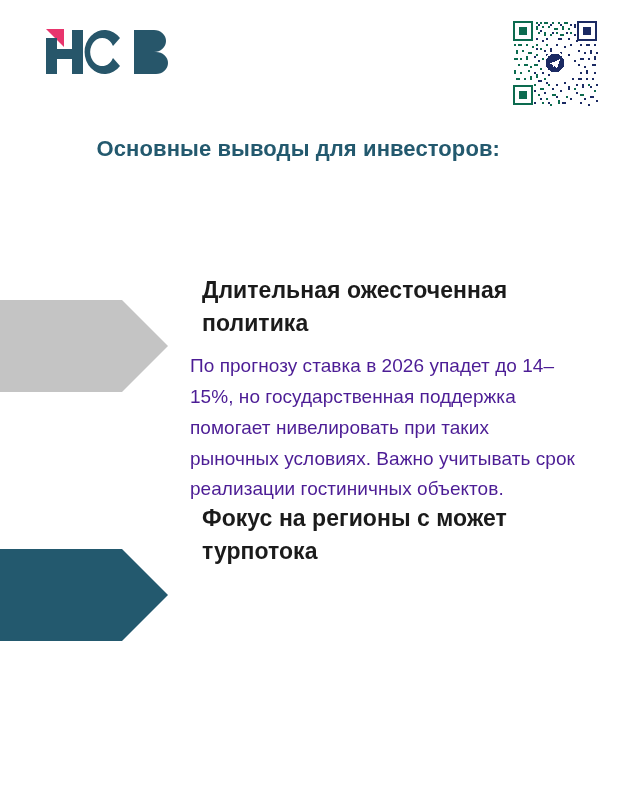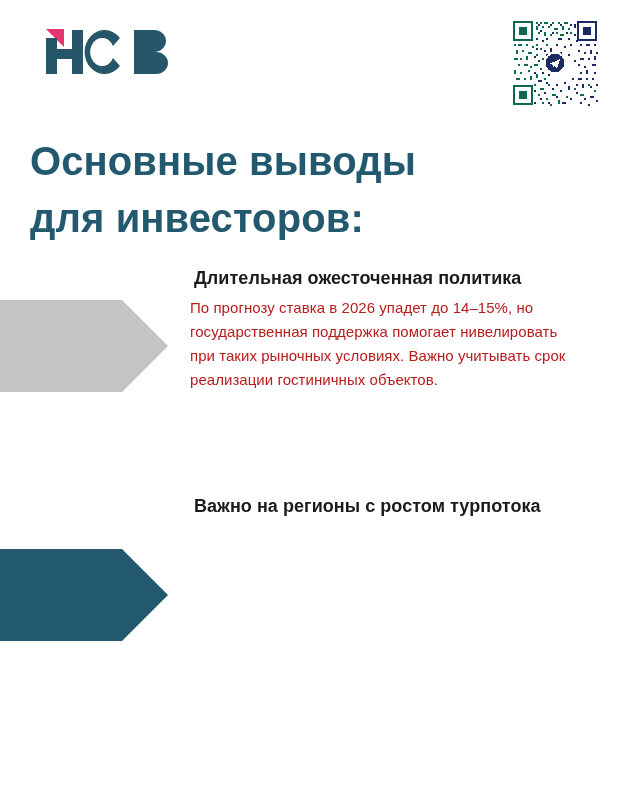--- a/index.html
+++ b/index.html
@@ -44,25 +44,26 @@
   }
   .qr svg { display: block; }
 
   
   .page-title {
     position: absolute;
     left: 30px;
     top: 133px;
     width: 470px;
     color: #23596e;
-    font-size: 40px;
+    font-size: 22px;
     line-height: 1.42;
     font-weight: 700;
     letter-spacing: 0.1px;
     margin: 0;
+    text-align: right;
   }
 
   
   .block {
     position: absolute;
     left: 0;
     width: 640px;
   }
   .block-1 { top: 262px; }
   .block-2 { top: 490px; }
@@ -78,34 +79,34 @@
   .arrow-2 { top: 59px; }
 
   .block-text {
     position: absolute;
     left: 190px;
     width: 388px;
     top: 0;
   }
 
   .block-title {
-    margin: 4px;
-    font-size: 18px;
+    margin: 12px;
+    font-size: 23px;
     line-height: 1.42;
     font-weight: 700;
     color: #1b1b1b;
     letter-spacing: 0.05px;
   }
 
   .block-body {
     margin: 0;
-    font-size: 15px;
+    font-size: 19px;
     line-height: 1.62;
     font-weight: 400;
-    color: #b91c1c;
+    color: #4c1d95;
     letter-spacing: 0.05px;
   }
 </style>
 </head>
 <body>
 
 <div class="header">
 
   <div class="logo">
     <svg width="150" height="56" viewBox="0 0 150 56" xmlns="http://www.w3.org/2000/svg" aria-hidden="true">
@@ -308,15 +309,15 @@
   </div>
 </div>
 
 <div class="block block-2">
   <div class="arrow arrow-2">
     <svg width="168" height="92" viewBox="0 0 168 92" xmlns="http://www.w3.org/2000/svg" aria-hidden="true">
       <polygon points="0,0 122,0 168,46 122,92 0,92" fill="#23596e"></polygon>
     </svg>
   </div>
   <div class="block-text">
-    <p class="block-title">Важно на регионы с ростом турпотока</p>
+    <p class="block-title">Фокус на регионы с может турпотока</p>
   </div>
 </div>
 
 </body></html>

